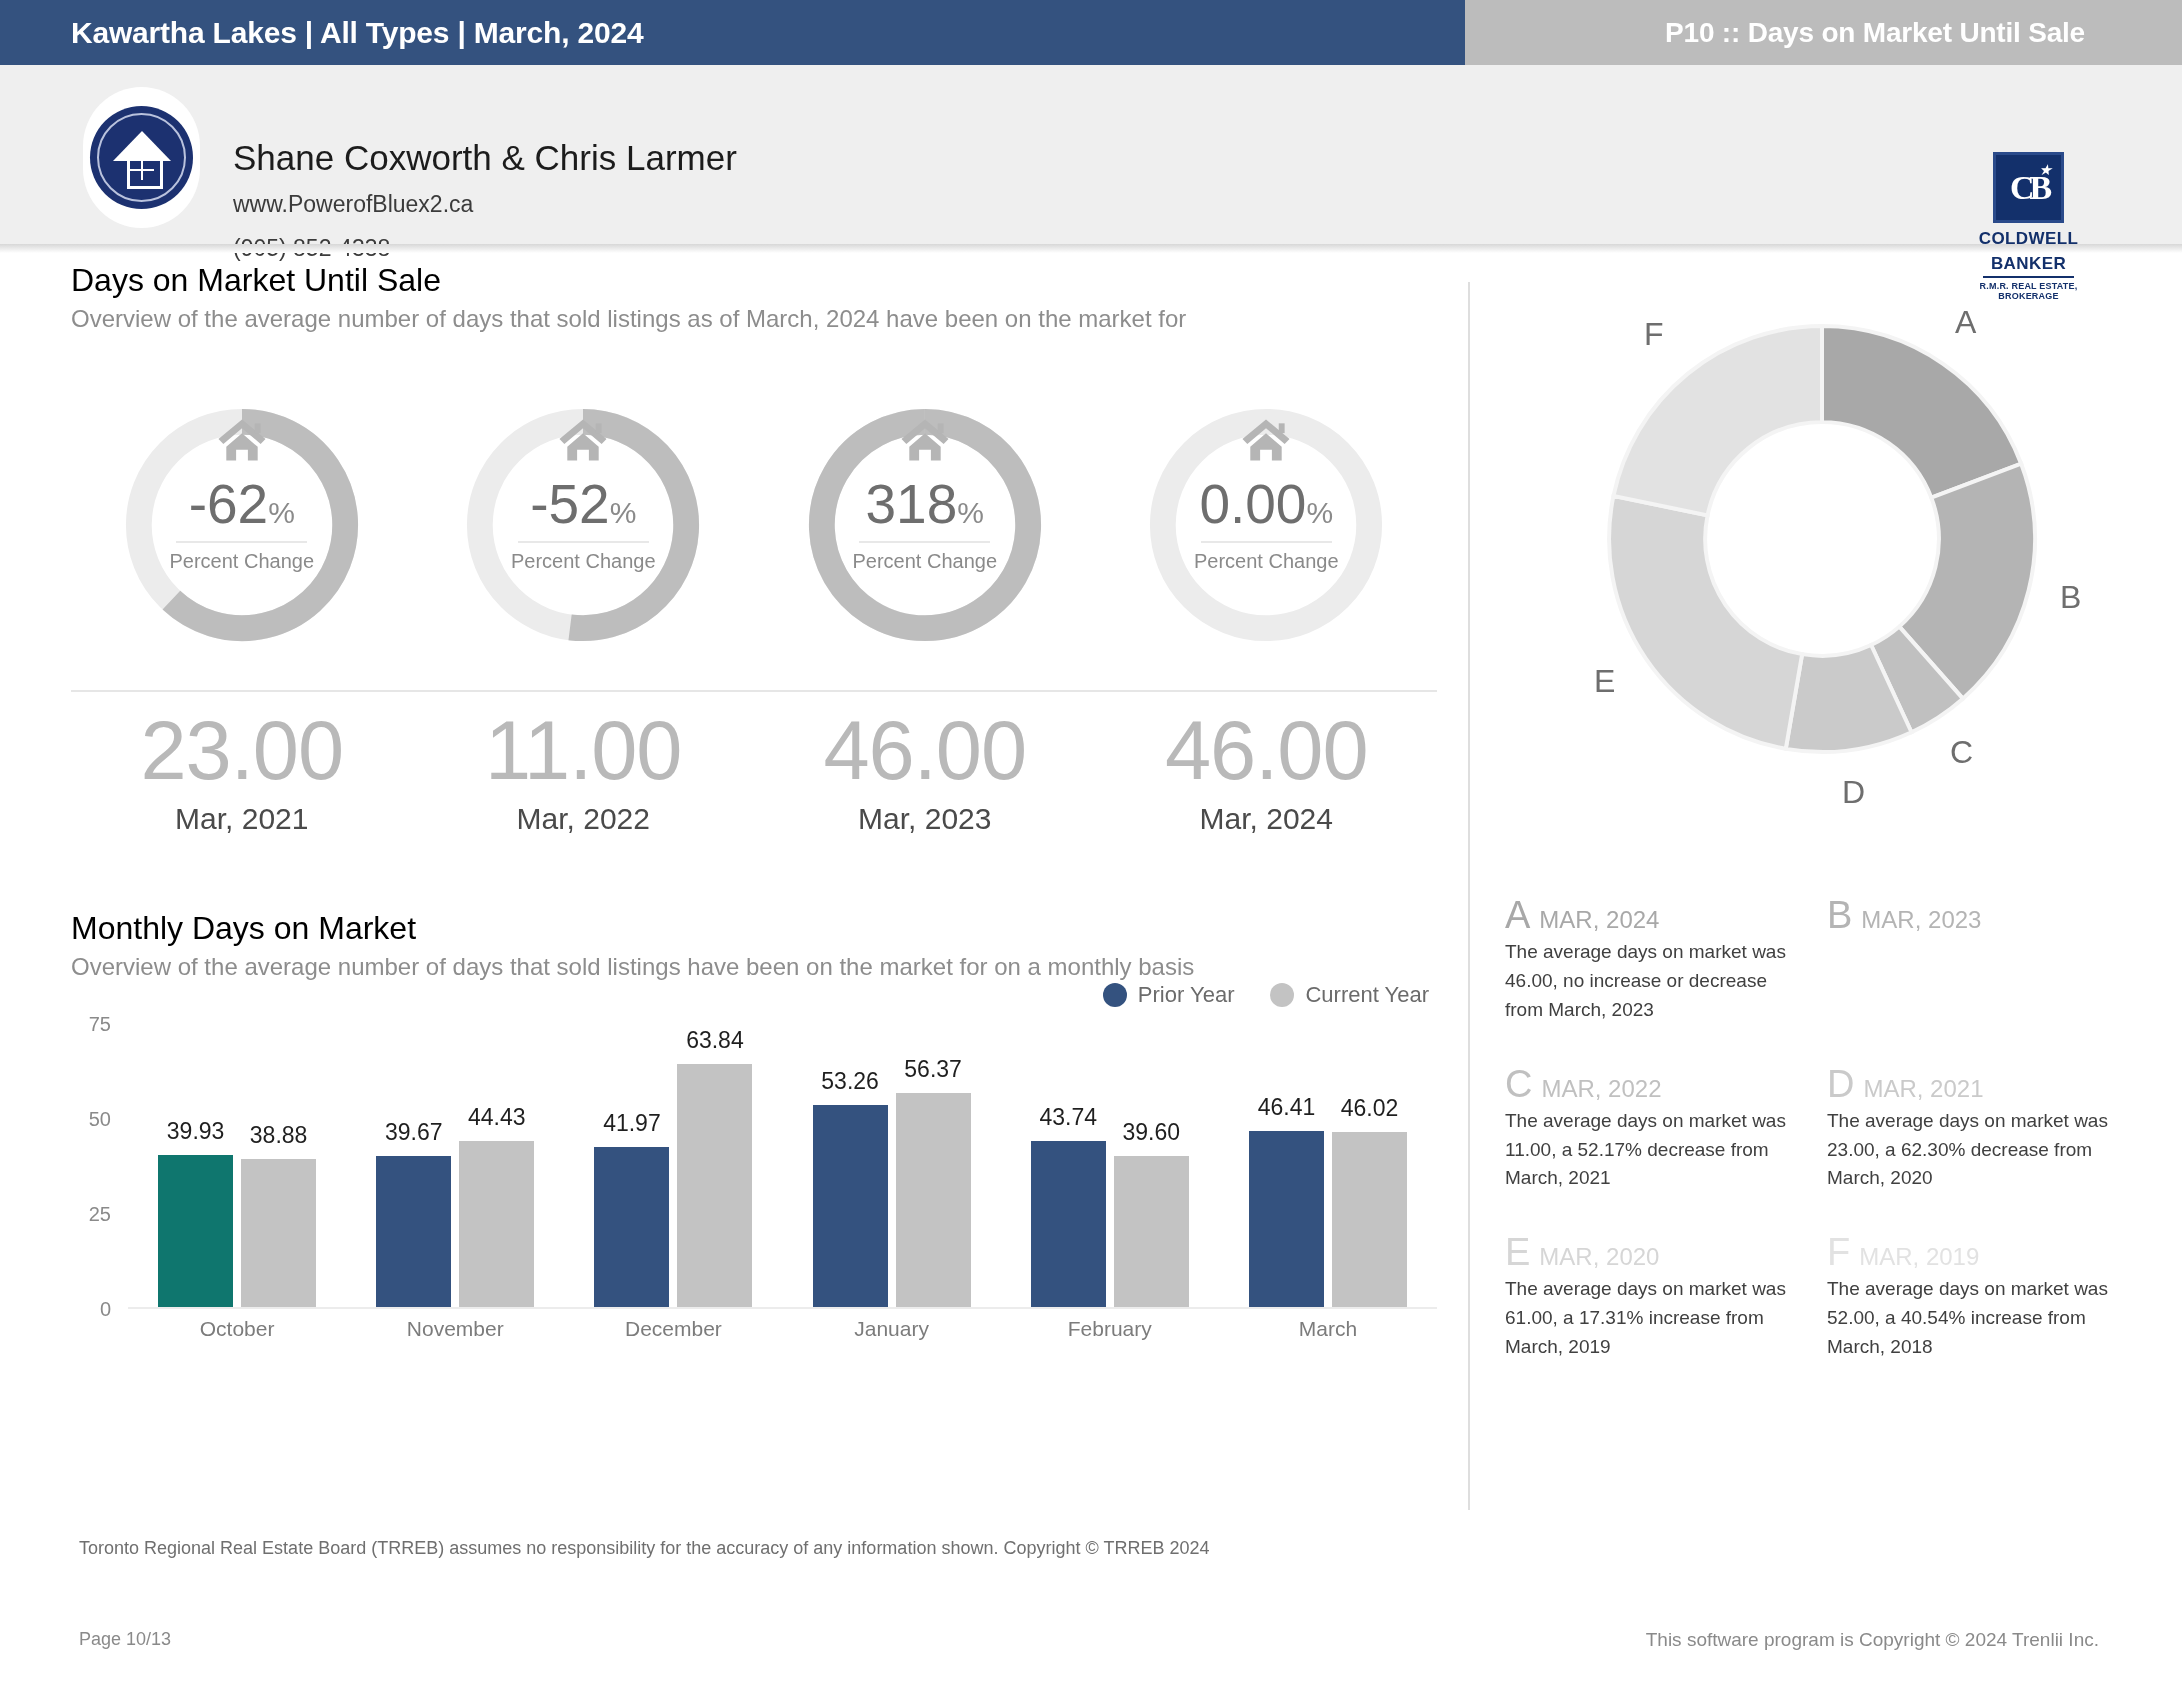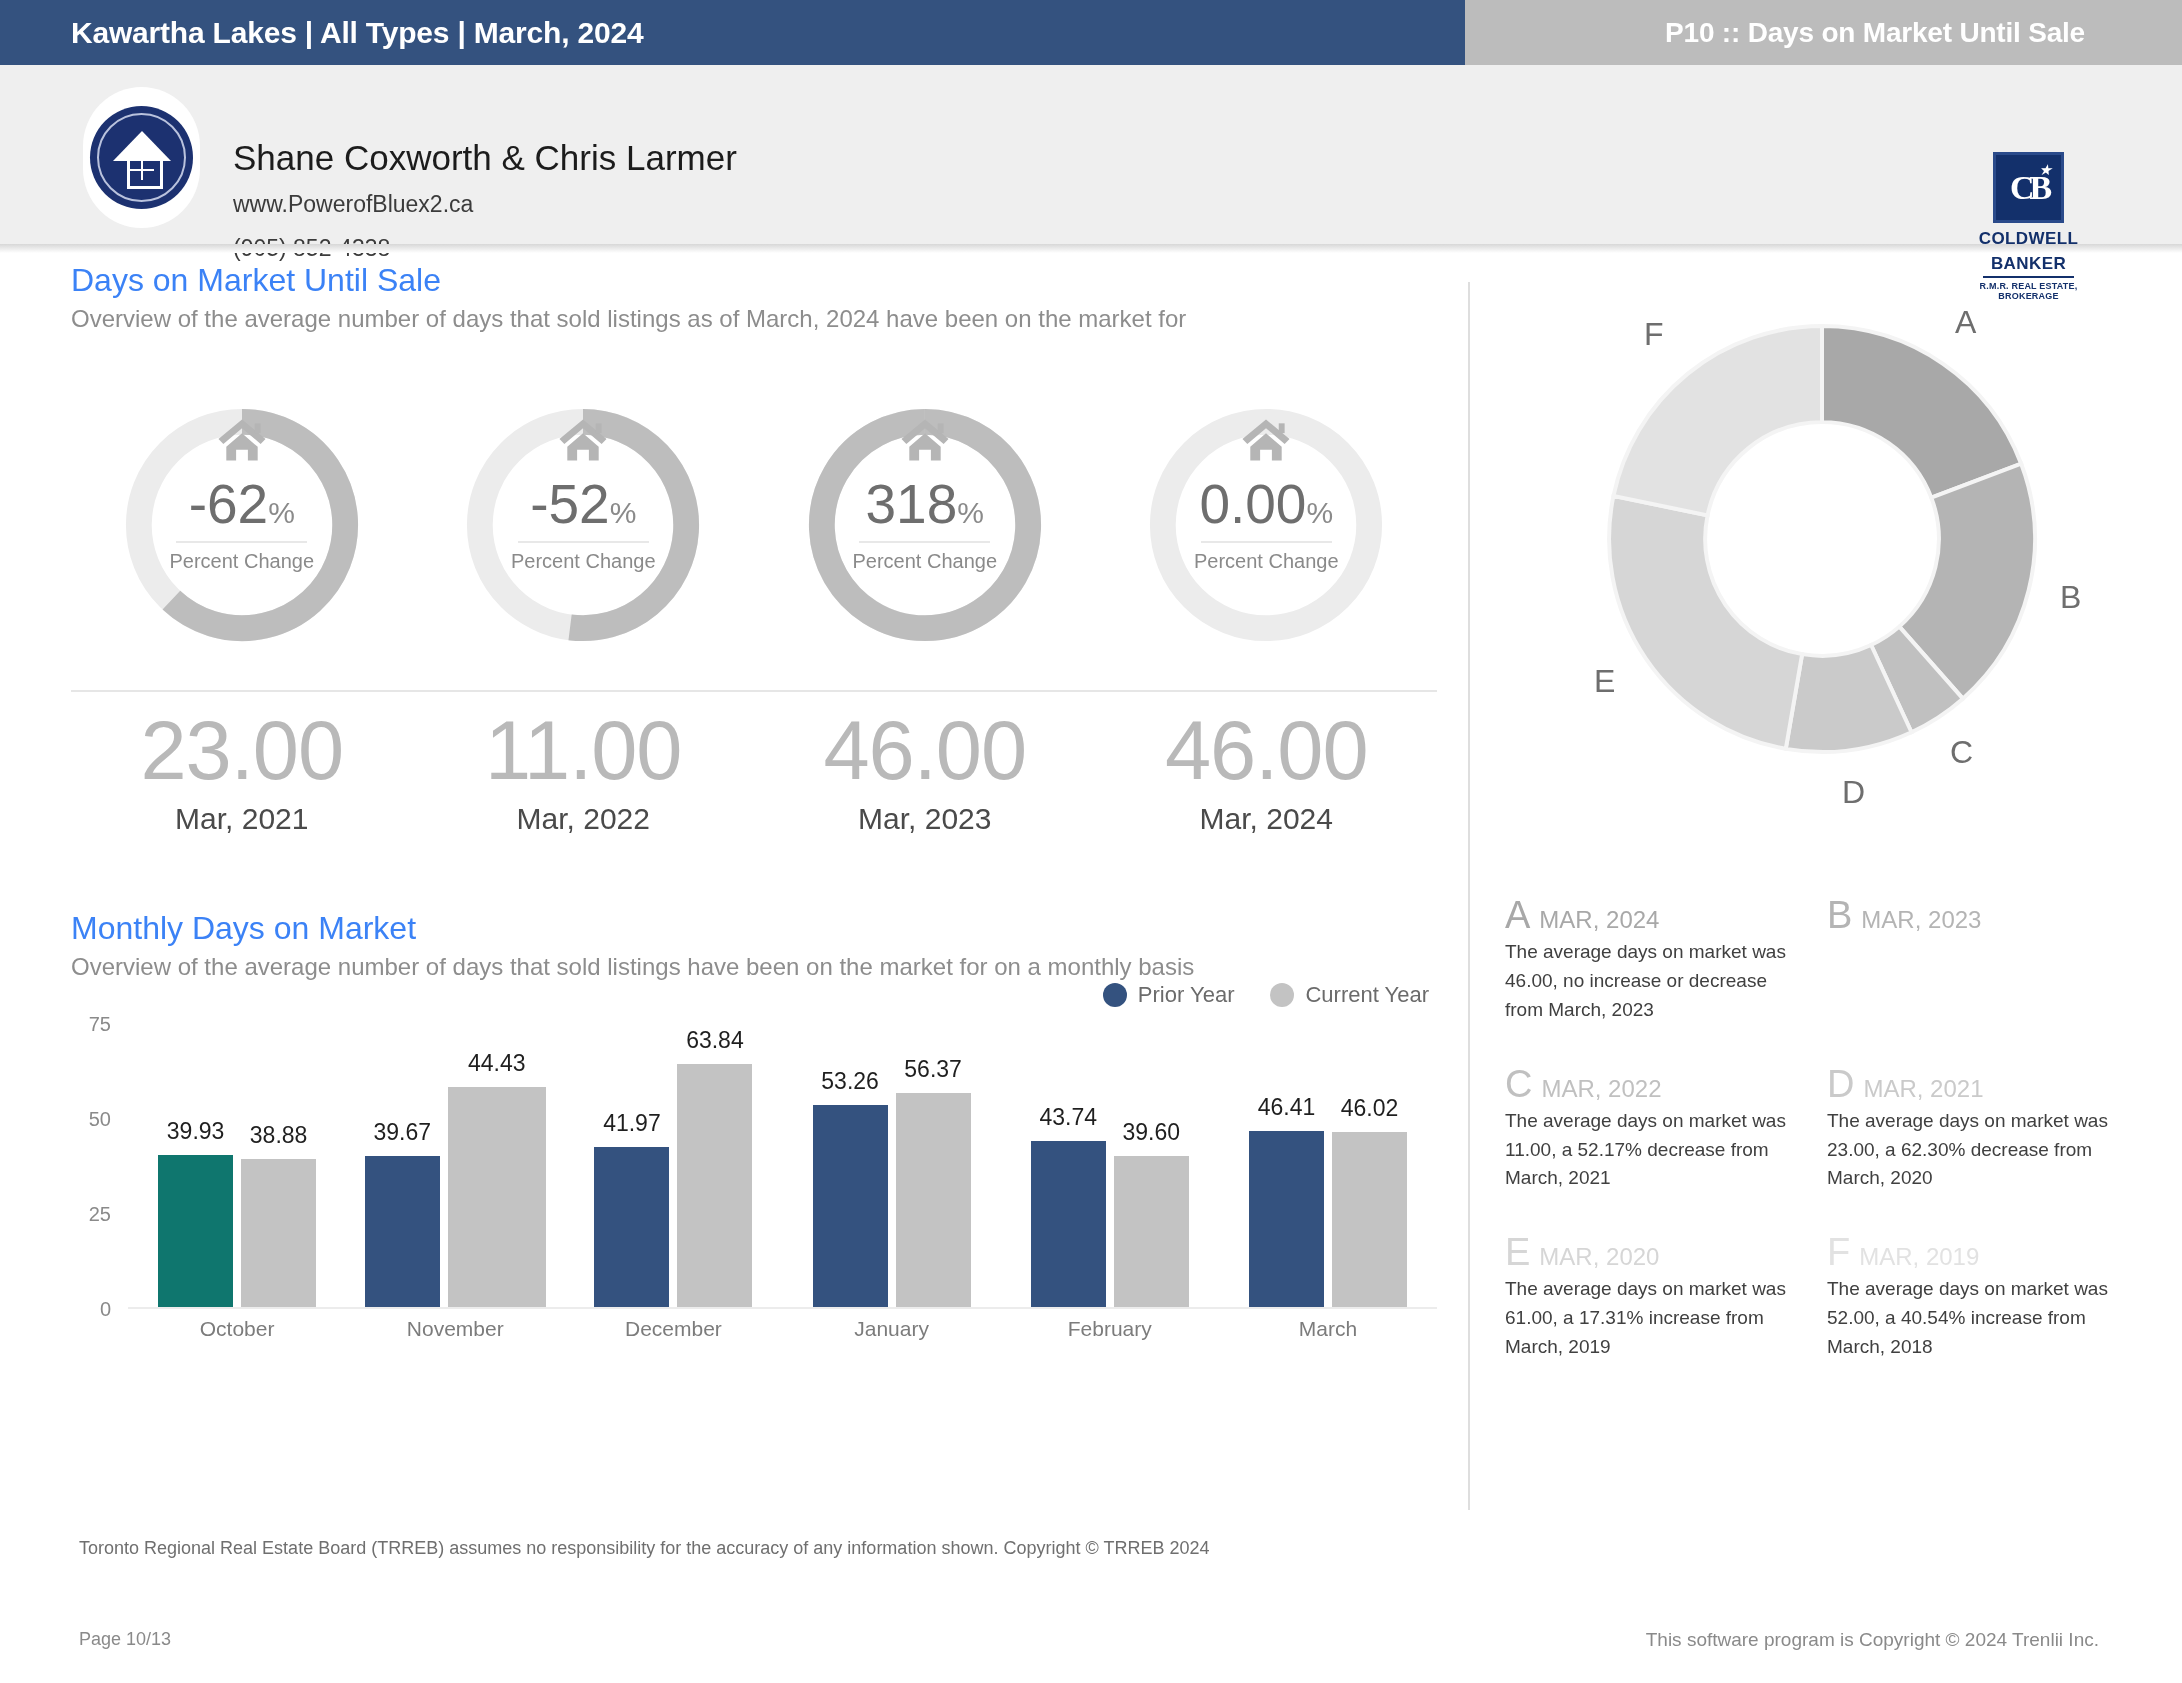--- a/index.html
+++ b/index.html
@@ -45,21 +45,21 @@
   .cb-star{position:absolute;right:9px;top:7px;color:#ffffff;font-size:15px;line-height:1;}
   .cb-name{color:#13306b;font-size:17px;font-weight:bold;line-height:1.05;margin-top:7px;letter-spacing:0.4px;}
   .cb-rule{width:91px;height:2px;background:#13306b;margin:3px auto 3px;}
   .cb-sub{color:#13306b;font-size:9px;font-weight:bold;line-height:1.15;letter-spacing:0.2px;}
 
   
   .content{position:absolute;left:0;top:262px;width:2182px;height:1233px;}
   .vdivider{position:absolute;left:1468px;top:20px;width:2px;height:1228px;background:#dedede;}
 
   
-  .sec-title{font-size:32px;color:#3b82f6;font-weight:normal;}
+  .sec-title{font-size:32px;color:#000000;font-weight:normal;}
   .sec-sub{font-size:24px;color:#8d8d8d;font-weight:normal;margin-top:6px;}
 
   .panel-a{position:absolute;left:71px;top:0px;width:1366px;}
 
   .gauges{position:absolute;left:71px;top:139px;width:1366px;height:257px;display:flex;}
   .gauge{width:342px;position:relative;height:257px;}
   .gauge-ring{position:absolute;left:50%;top:0;transform:translateX(-50%);width:248px;height:248px;}
   .gauge-house{position:absolute;left:50%;top:16px;transform:translateX(-50%);z-index:3;}
   .gauge-center{position:absolute;left:50%;top:124px;transform:translate(-50%,-50%);text-align:center;width:208px;z-index:2;}
   .gauge-pct{font-size:55px;color:#6e6e6e;line-height:1;white-space:nowrap;}
@@ -272,21 +272,21 @@
               <span class="blab">39.93</span>
             </div>
             <div class="bar" style="height: 148px; background: rgb(195, 195, 195);">
               <span class="blab">38.88</span>
             </div>
           </div>
           <div class="grp">
             <div class="bar" style="height: 151px; background: rgb(52, 82, 127);">
               <span class="blab">39.67</span>
             </div>
-            <div class="bar" style="height: 220px; background: rgb(195, 195, 195); padding-left: 23px;">
+            <div class="bar" style="height: 166px; background: rgb(195, 195, 195);">
               <span class="blab">44.43</span>
             </div>
           </div>
           <div class="grp">
             <div class="bar" style="height: 160px; background: rgb(52, 82, 127);">
               <span class="blab">41.97</span>
             </div>
             <div class="bar" style="height: 243px; background: rgb(195, 195, 195);">
               <span class="blab">63.84</span>
             </div>

